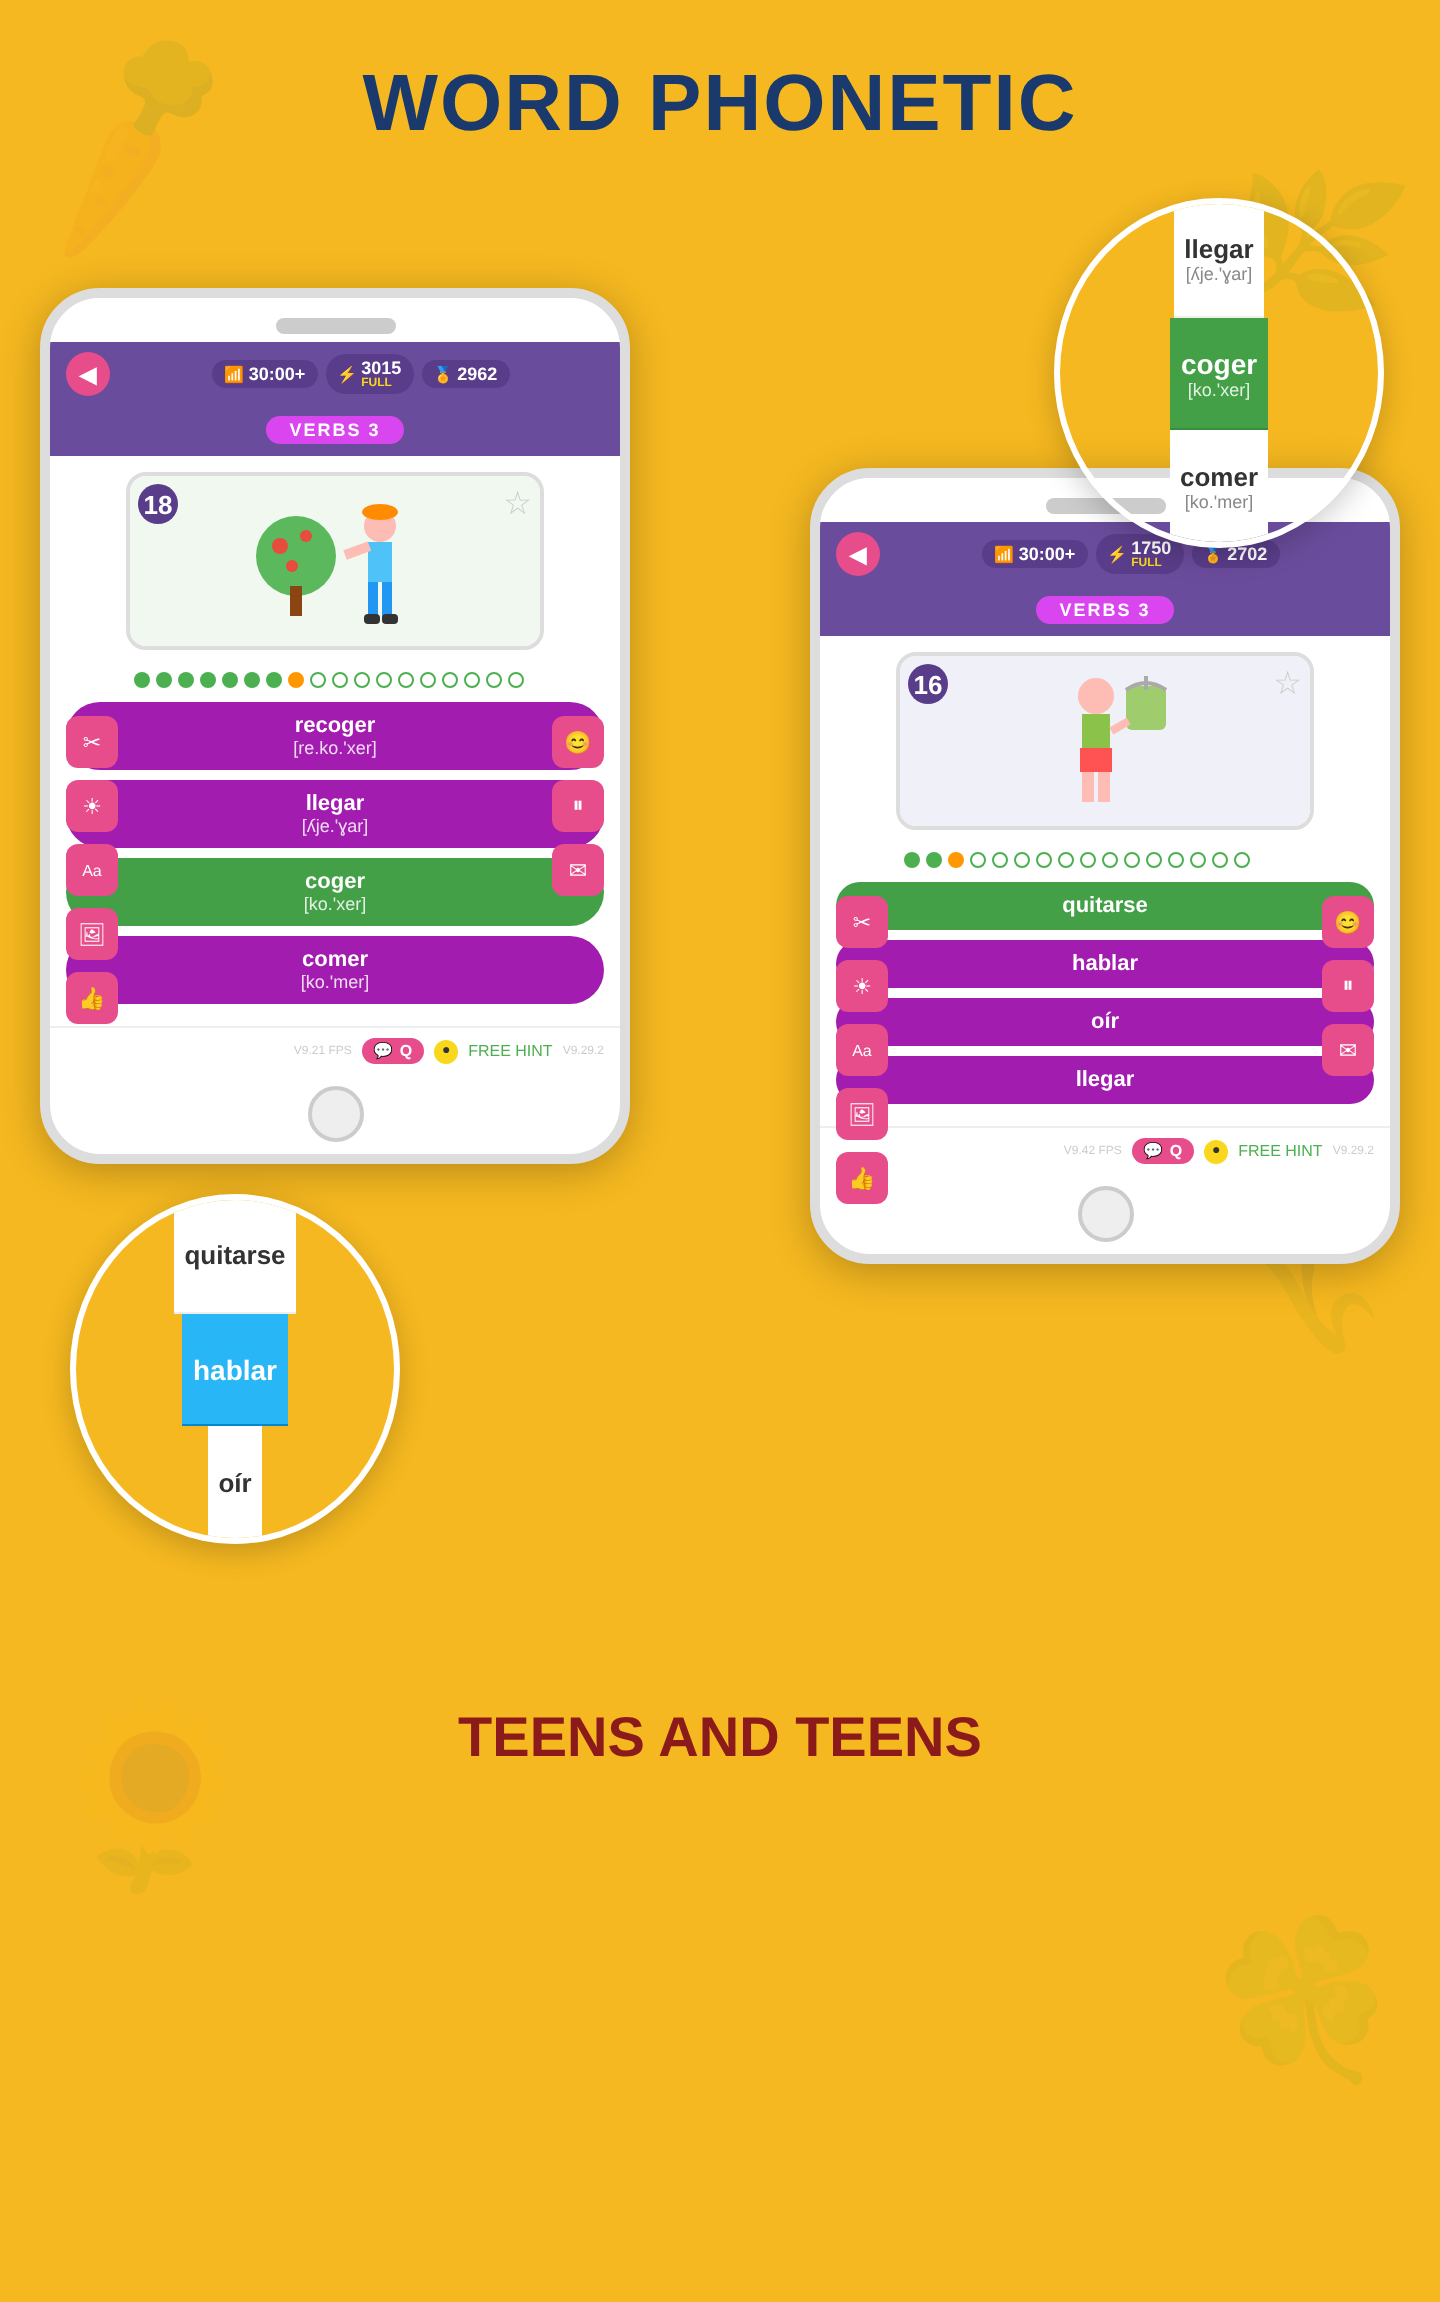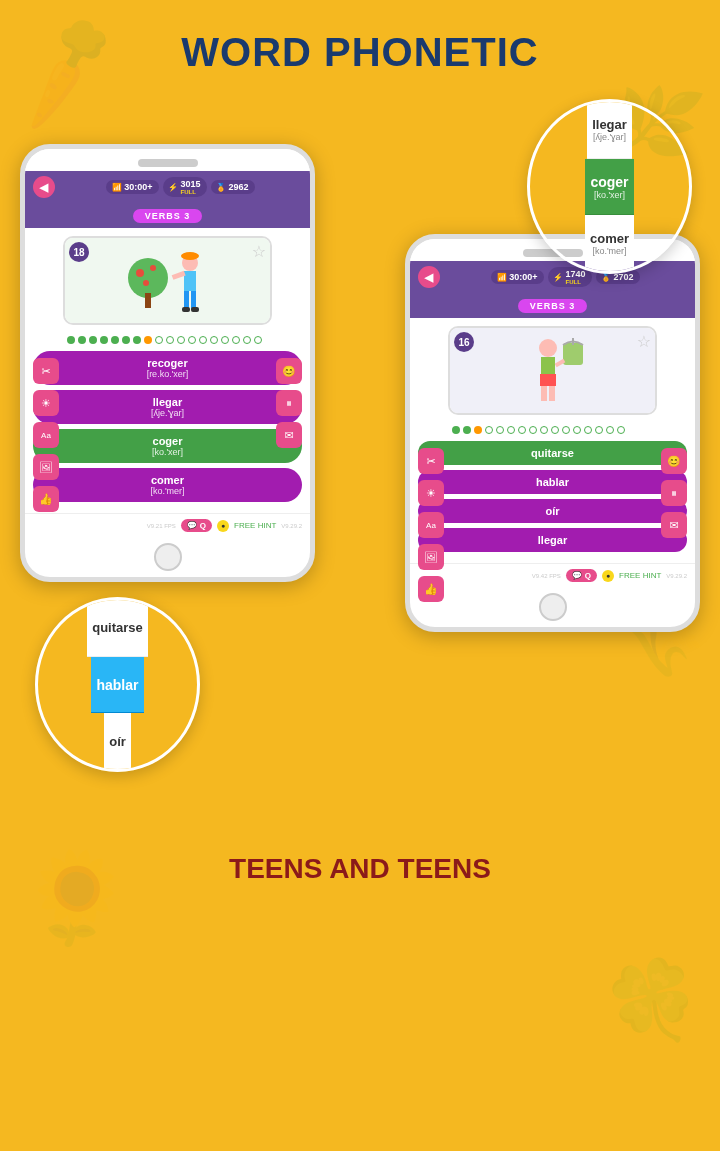--- a/index.html
+++ b/index.html
@@ -159,21 +159,21 @@
     }
 
     .card-number-badge {
       position: absolute;
       top: 4px; left: 4px;
       background: #5a3d8a;
       color: white;
       border-radius: 50%;
       width: 20px; height: 20px;
       display: flex; align-items: center; justify-content: center;
-      font-size: 10px;
+      font-size: 13px;
       font-weight: bold;
     }
 
     .card-star {
       position: absolute;
       top: 4px; right: 4px;
       color: #ccc;
       font-size: 16px;
     }
 
@@ -512,21 +512,21 @@
       <div class="app-header">
         <div class="app-header-btn">◀</div>
         <div class="stats-row">
           <div class="stat-badge">
             <span class="icon-wifi">📶</span>
             <span>30:00+</span>
           </div>
           <div class="stat-badge">
             <span class="icon-bolt">⚡</span>
             <div>
-              <span>1740</span>
+              <span>1750</span>
               <span class="stat-full">FULL</span>
             </div>
           </div>
           <div class="stat-badge">
             <span class="icon-medal">🏅</span>
             <span>2702</span>
           </div>
         </div>
       </div>
 

